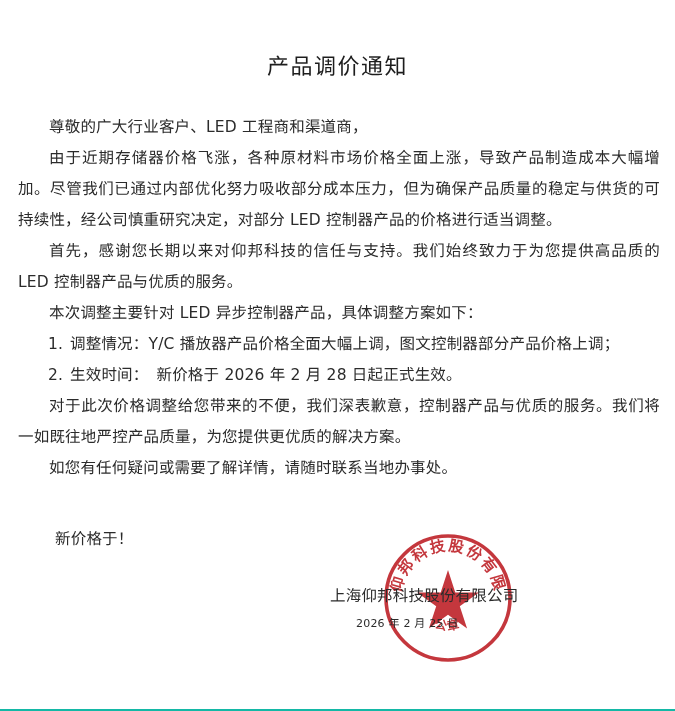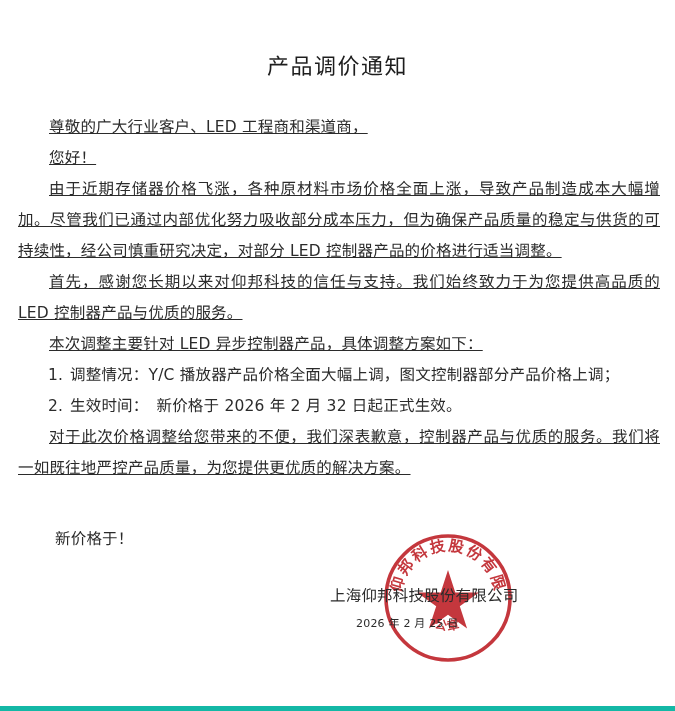--- a/index.html
+++ b/index.html
@@ -19,21 +19,21 @@
     -webkit-font-smoothing: antialiased;
   }
 
   
   #page {
     position: absolute;
     left: 0; top: 0;
     width: 675px;
     height: 711px;
     background: #ffffff;
-    border-bottom: 5px solid #14b8a6;
+    border-bottom: 2px solid #14b8a6;
   }
 
   
   .doc-title {
     position: absolute;
     left: 0; top: 52px;
     width: 675px;
     text-align: center;
     font-size: 22px;
     line-height: 30px;
@@ -51,21 +51,21 @@
   }
   .para {
     font-size: 15.5px;
     line-height: 31px;
     letter-spacing: 0.2px;
     text-align: justify;
     text-justify: inter-ideograph;
     color: #2b2b2b;
     margin: 0;
   }
-  .para.indent { text-indent: 2em; text-decoration: underline; }
+  .para.indent { text-indent: 2em; }
 
   
   .list {
     margin: 0;
     padding: 0;
     list-style: none;
   }
   .list-item {
     font-size: 15.5px;
     line-height: 31px;
@@ -136,41 +136,41 @@
 <body>
 
 <div id="page">
 
   <div class="doc-title">产品调价通知</div>
 
   <div class="body-block">
 
     <p class="para indent">尊敬的广大行业客户、LED 工程商和渠道商，</p>
 
-    <p class="para indent">您好！</p>
 
     <p class="para indent">由于近期存储器价格飞涨，各种原材料市场价格全面上涨，导致产品制造成本大幅增加。尽管我们已通过内部优化努力吸收部分成本压力，但为确保产品质量的稳定与供货的可持续性，经公司慎重研究决定，对部分 LED 控制器产品的价格进行适当调整。</p>
 
     <p class="para indent">首先，感谢您长期以来对仰邦科技的信任与支持。我们始终致力于为您提供高品质的 LED 控制器产品与优质的服务。</p>
 
     <p class="para indent">本次调整主要针对 LED 异步控制器产品，具体调整方案如下：</p>
 
     <ol class="list">
       <li class="list-item">
         <span class="marker">1.</span>
         <span class="item-text">调整情况：Y/C 播放器产品价格全面大幅上调，图文控制器部分产品价格上调；</span>
       </li>
       <li class="list-item">
         <span class="marker">2.</span>
-        <span class="item-text">生效时间：　新价格于 2026 年 2 月 32 日起正式生效。</span>
+        <span class="item-text">生效时间：　新价格于 2026 年 2 月 28 日起正式生效。</span>
       </li>
     </ol>
 
     <p class="para indent">对于此次价格调整给您带来的不便，我们深表歉意，控制器产品与优质的服务。我们将一如既往地严控产品质量，为您提供更优质的解决方案。</p>
 
+    <p class="para indent">如您有任何疑问或需要了解详情，请随时联系当地办事处。</p>
 
   </div>
 
   <div class="closing">新价格于！</div>
 
   <div class="seal">
     <svg viewBox="0 0 130 130" xmlns="http://www.w3.org/2000/svg">
       <defs>
         <path id="sealArcTop" d="M 18 65 A 47 47 0 0 1 112 65" fill="none"></path>
         <path id="sealArcBottom" d="M 33 65 A 32 32 0 0 0 97 65" fill="none"></path>

